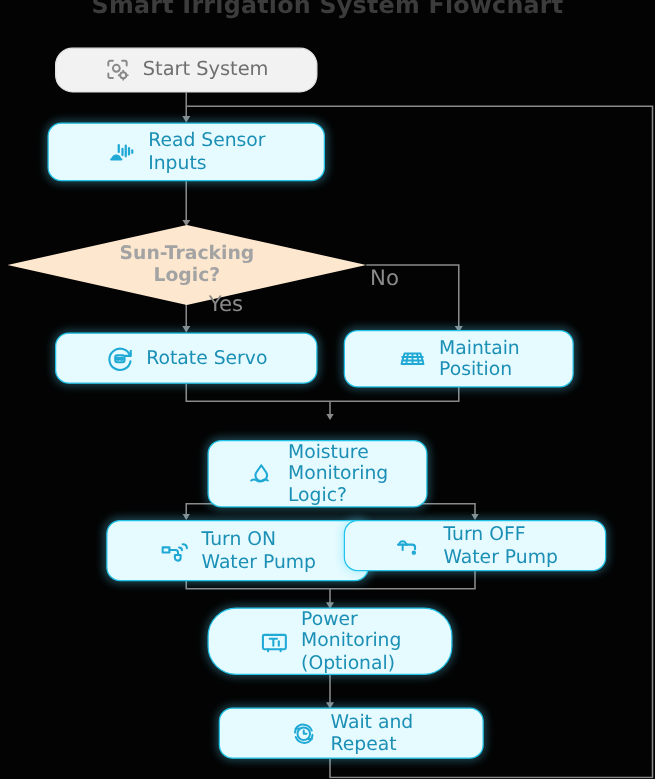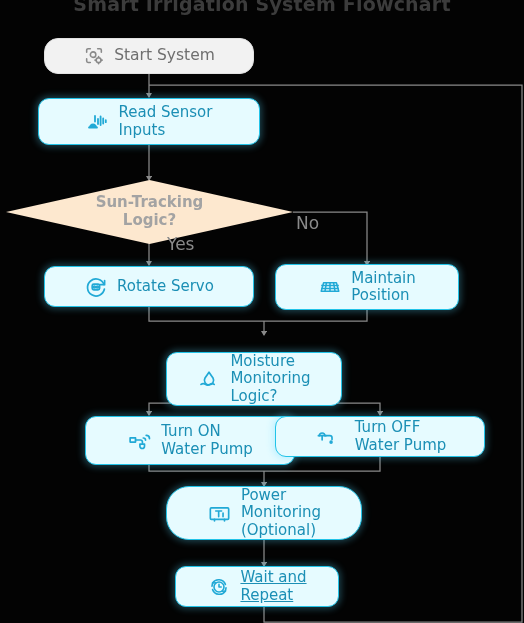--- a/index.html
+++ b/index.html
@@ -223,21 +223,21 @@
         <path d="M8.4 9.6h5.6M11.2 9.6v5.4"></path>
         <path d="M15.4 11.6v3.4"></path>
         <path d="M7.2 17.6v1.6M16.8 17.6v1.6"></path>
       </svg>
     </span>
     <span class="lbl">Power
 Monitoring
 (Optional)</span>
   </div>
 
-  <div class="node n-proc" style="left:175px;top:566px;width:164px;height:41px;text-decoration:underline;">
+  <div class="node n-proc" style="left:175px;top:566px;width:212px;height:41px;">
     <span class="ico">
       <svg width="24" height="24" viewBox="0 0 24 24" fill="none" stroke="#21a9d6" stroke-width="1.6" stroke-linecap="round" stroke-linejoin="round">
         <circle cx="12" cy="12" r="5"></circle>
         <path d="M12 9.4V12h2.2"></path>
         <path d="M5.6 14.6A7.2 7.2 0 0 0 18.4 16"></path>
         <path d="M18.4 16 19 12.9M18.4 16l-3 .2"></path>
         <path d="M18.4 9.4A7.2 7.2 0 0 0 5.6 8"></path>
         <path d="M5.6 8 5 11.1M5.6 8l3-.2"></path>
       </svg>
     </span>

